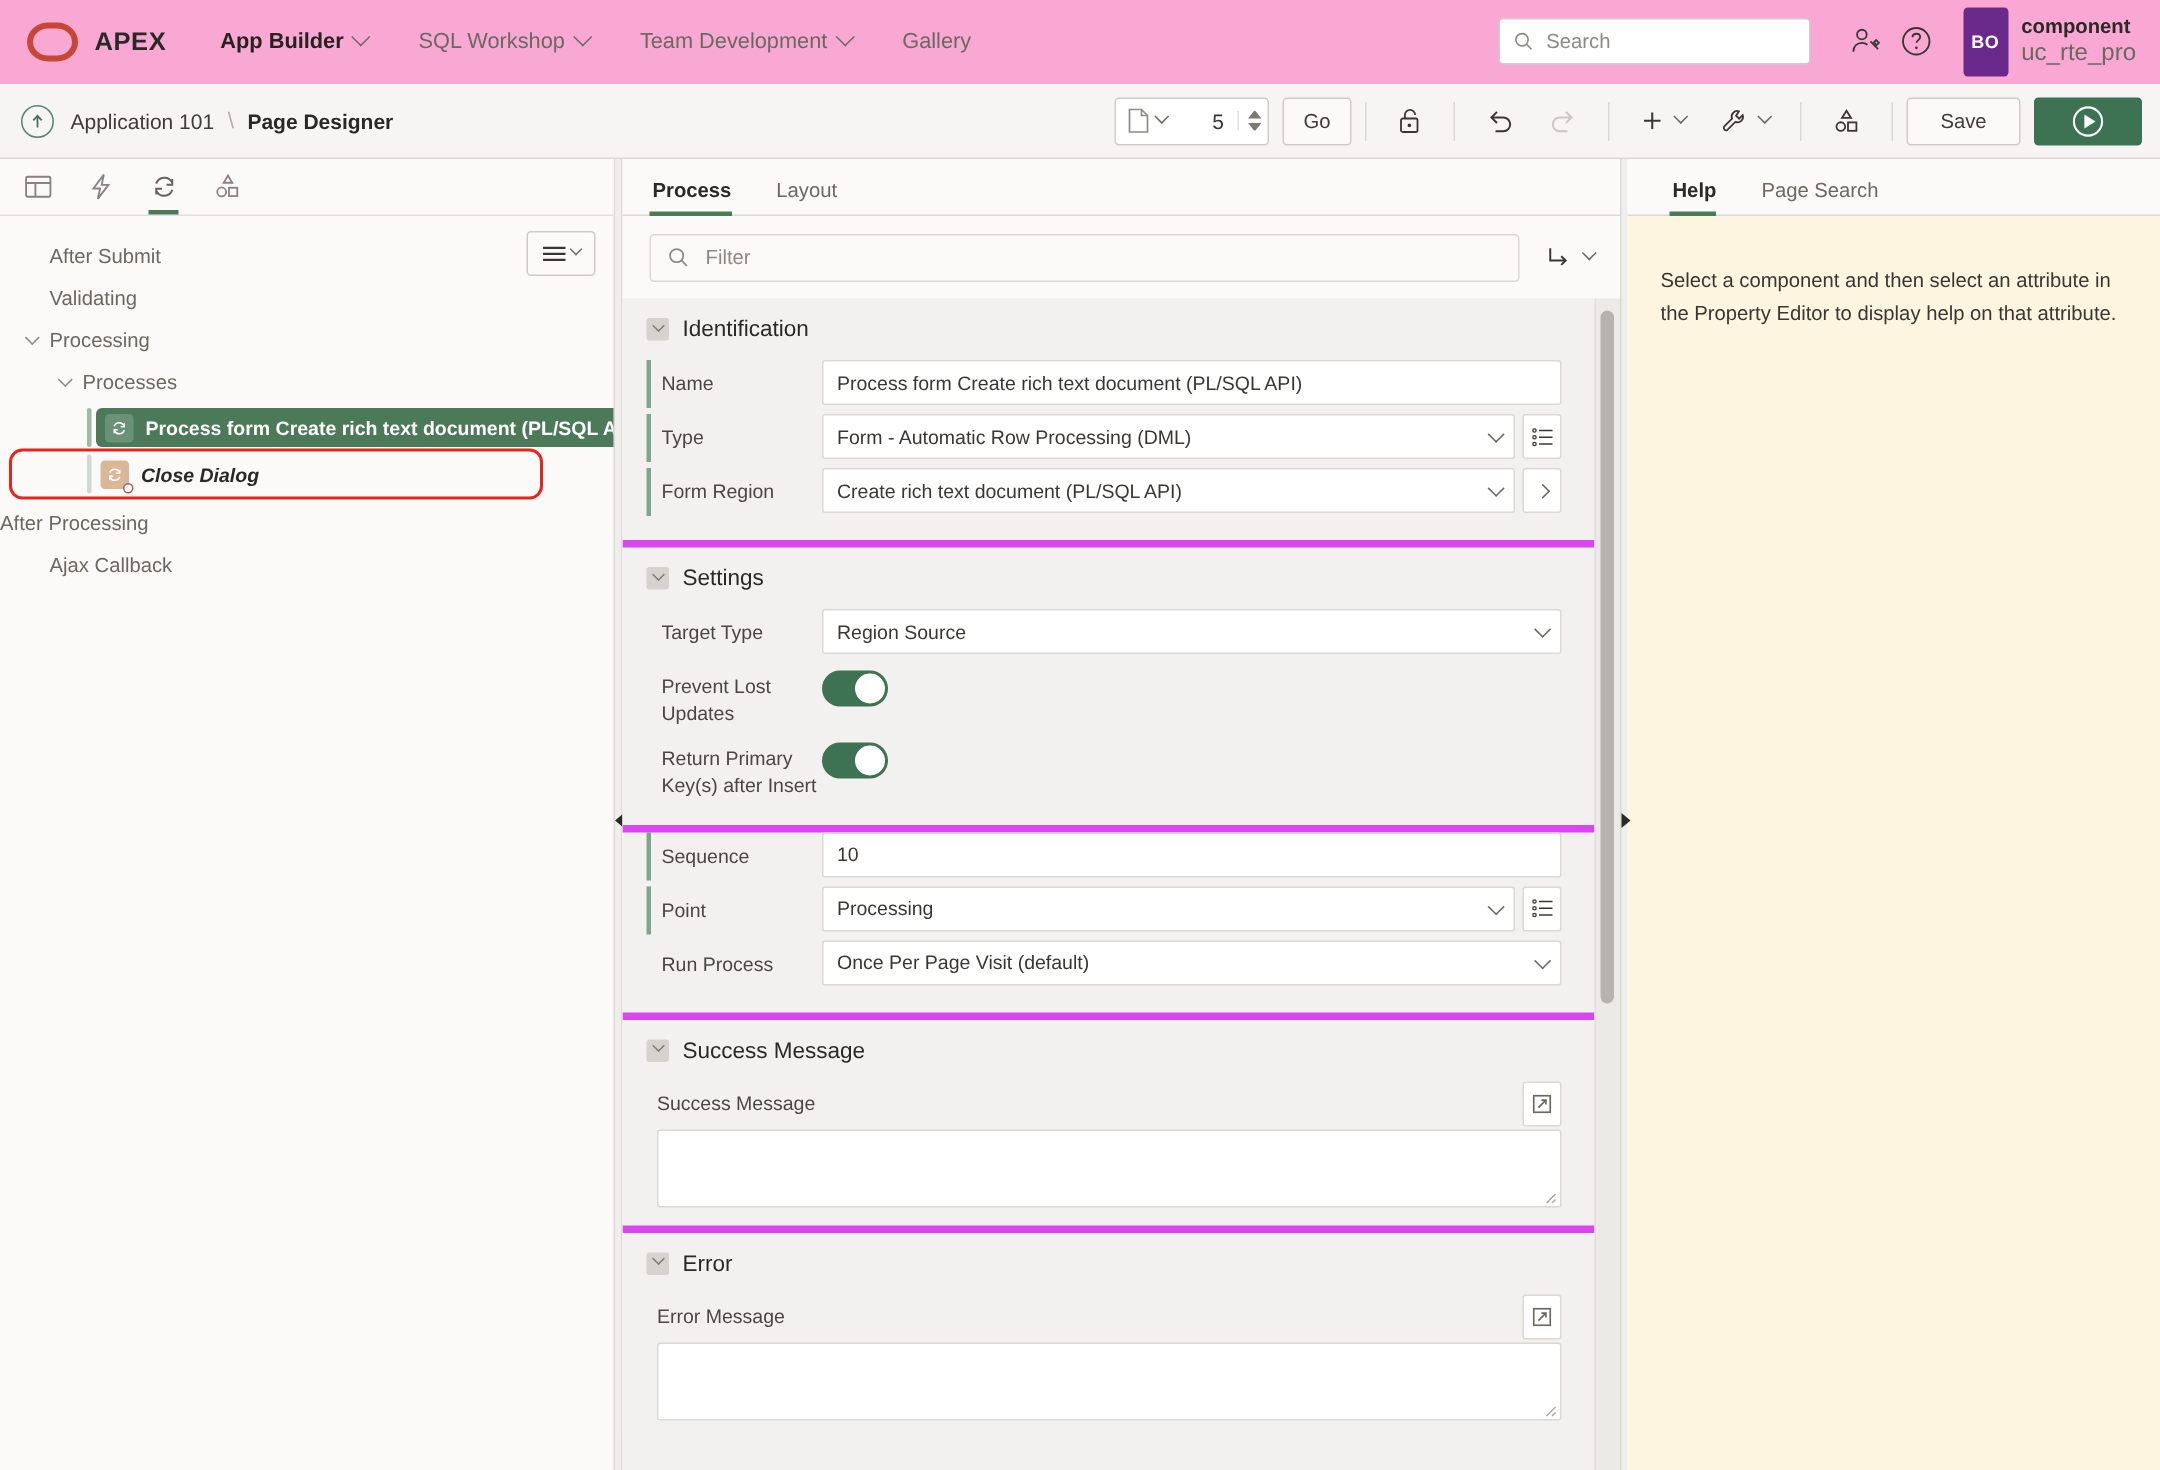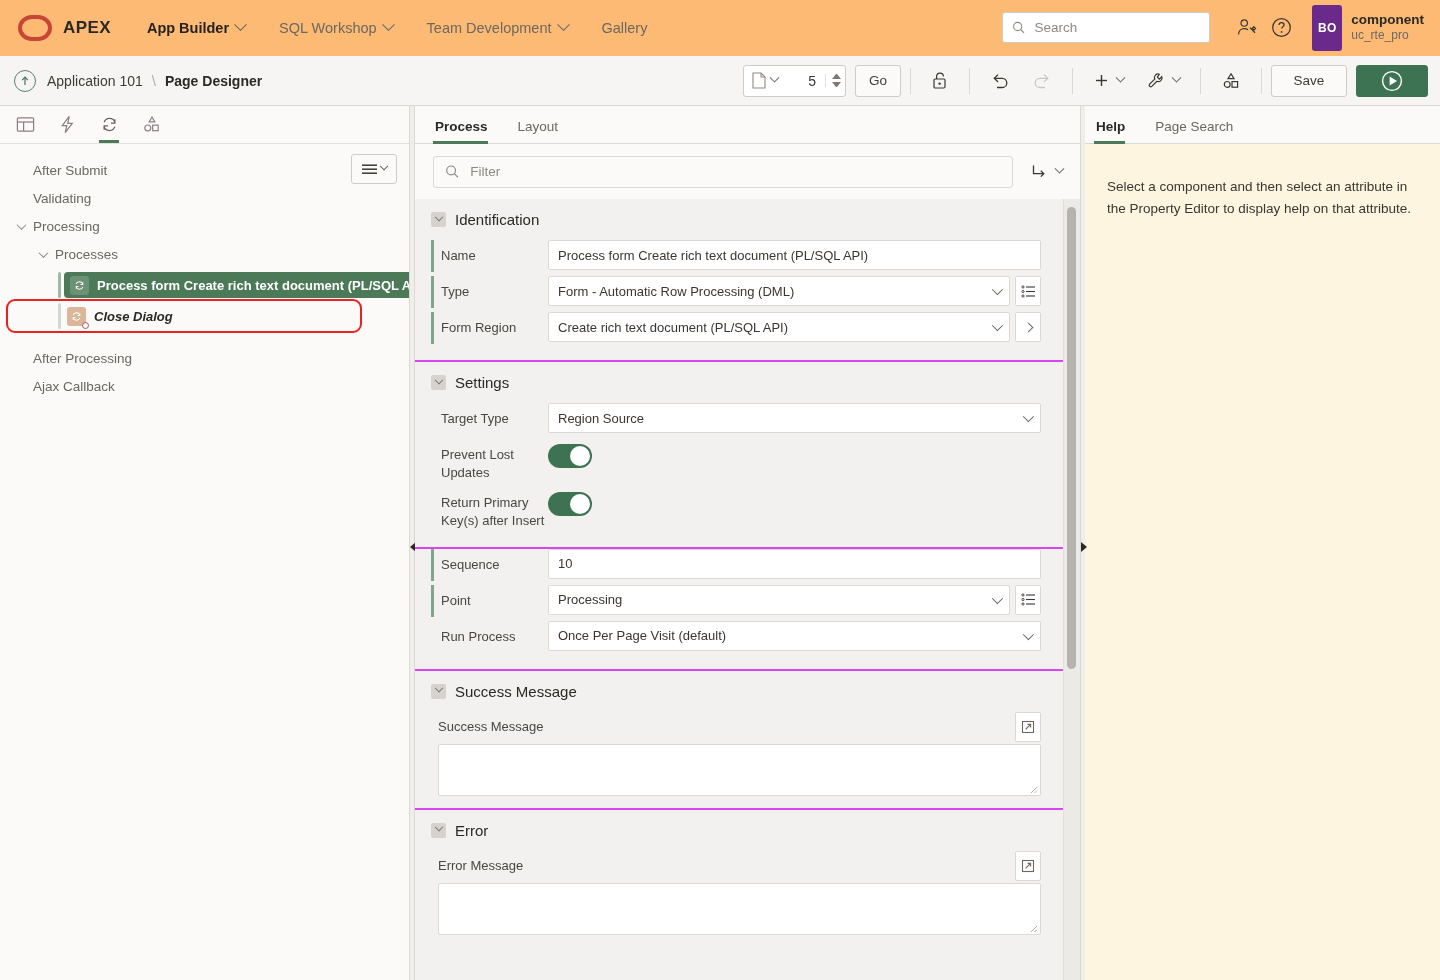--- a/index.html
+++ b/index.html
@@ -10,21 +10,21 @@
     font-family: "Liberation Sans", sans-serif;
     background: #ffffff;
     color: #3a3632;
     -webkit-font-smoothing: antialiased;
   }
   .app { width: 1440px; height: 980px; position: relative; display: flex; flex-direction: column; }
 
   
   .topnav {
     height: 56px; min-height: 56px;
-    background: #fdba74;
+    background: #f9a8d4;
     display: flex; align-items: center;
     padding: 0 16px 1px 18px;
     position: relative;
   }
   .logo-mark {
     width: 34px; height: 26px; border: 4px solid #c74634;
     border-radius: 14px/13px; margin-right: 11px;
   }
   .brand { font-size: 17px; font-weight: bold; letter-spacing: .4px; color: #2b2926; margin-right: 30px; }
   .navitem {
@@ -46,21 +46,21 @@
   }
   .searchbox input::placeholder { color: #8d8a85; }
   .icon-btn { width: 34px; height: 34px; display: flex; align-items: center; justify-content: center; cursor: pointer; }
   .avatar {
     width: 30px; height: 46px; background: #6a2a8c; color: #fff; border-radius: 3px;
     display: flex; align-items: center; justify-content: center; font-size: 12px; font-weight: bold;
     margin-left: 14px; margin-right: 9px; letter-spacing: .3px;
   }
   .user-block { line-height: 1.22; }
   .user-name { font-size: 13.5px; font-weight: bold; color: #2b2926; }
-  .user-sub { font-size: 12px; color: #6b6862; }
+  .user-sub { font-size: 16px; color: #6b6862; text-align: center; }
 
   
   .toolbar {
     height: 50px; min-height: 50px; background: #f6f5f3;
     border-bottom: 1px solid #dcd9d5;
     display: flex; align-items: center; padding: 0 12px 0 14px;
   }
   .up-circle {
     width: 22px; height: 22px; border: 1.4px solid #5d7f7a; border-radius: 50%;
     display: flex; align-items: center; justify-content: center; margin-right: 11px; cursor: pointer;
@@ -135,21 +135,21 @@
   .tab.active { color: #2b2926; font-weight: bold; }
   .tab.active::after { content:""; position:absolute; left:0; right:10px; bottom:-1px; height:3px; background:#4c7a58; }
   .filterrow { height: 55px; min-height:55px; background:#fbfaf9; display: flex; align-items: center; padding: 0 10px 0 18px; gap: 10px; }
   .filterbox { flex: 1; height: 32px; background: #fbfaf9; border: 1px solid #dcd9d5; border-radius: 3px;
                display: flex; align-items: center; gap: 9px; padding: 0 11px; }
   .filterbox input { border: 0; outline: 0; background: transparent; width: 100%; font-size: 13.5px;
                      font-family: "Liberation Sans", sans-serif; color: #3a3632; }
   .filterbox input::placeholder { color: #8d8a85; }
   .props { flex: 1; overflow: hidden; position: relative; background: #f2f1ef; }
   .props-inner { padding-bottom: 8px; }
-  .sect { background: #f2f1ef; border-top: 2px solid #d946ef; padding: 0 22px 12px 16px; }
+  .sect { background: #f2f1ef; border-top: 5px solid #d946ef; padding: 0 22px 12px 16px; }
   .sect:first-child { border-top: 0; }
   .sect-hd { display: flex; align-items: center; gap: 9px; padding: 12px 0 12px 0; }
   .sect-chk { width: 15px; height: 15px; background: #d6d3ce; border-radius: 2px; display:flex; align-items:center; justify-content:center; cursor:pointer; }
   .sect-title { font-size: 15px; color: #2b2926; }
   .row { display: flex; align-items: flex-start; min-height: 32px; margin-bottom: 4px; position: relative; }
   .row .reqbar { width: 3px; align-self: stretch; background: #7fa58c; flex: none; }
   .row .nobar { width: 3px; flex: none; }
   .lbl { width: 114px; min-width: 114px; font-size: 13px; color: #4a4743; padding: 7px 0 0 7px; line-height: 1.42; }
   .ctl { flex: 1; display: flex; align-items: center; gap: 5px; min-width: 0; }
   .inp {
@@ -170,21 +170,21 @@
   .ta-head .lbl2 { font-size: 13px; color: #4a4743; }
   .ta-head .pop { margin-left: auto; }
   .ta { height: 52px; background: #fff; border: 1px solid #dcd9d5; border-radius: 2px; position: relative; margin-top: 2px; }
   .ta .grip { position: absolute; right: 2px; bottom: 1px; width: 8px; height: 8px; }
   .vscroll { position: absolute; right: 4px; width: 9px; background: #b6b3ae; border-radius: 5px; }
   .scrolltrack { position: absolute; right: 0; top: 0; bottom: 0; width: 17px; background: #eceae7; border-left: 1px solid #e3e0db; }
 
   
   .rightpanel { width: 355px; min-width: 355px; display: flex; flex-direction: column; background: #fdf6e3; }
   .rp-tabs { height: 38px; min-height:38px; background: #fbfaf9; border-bottom: 1px solid #dcd9d5;
-             display: flex; align-items: flex-end; padding-left: 9px; }
+             display: flex; align-items: flex-end; padding-left: 28px; }
   .rp-body { flex: 1; background: #fdf5e0; padding: 32px 22px; }
   .rp-text { font-size: 13.5px; line-height: 1.62; color: #3a3632; }
 
   svg { display: block; }
 </style>
 </head>
 <body>
 
 <div class="app">
 
@@ -403,21 +403,21 @@
               <path d="M13.6 4.4v3.2h-3.2" fill="none" stroke="#fff" stroke-width="1.4"></path>
               <path d="M4.4 13.6v-3.2h3.2" fill="none" stroke="#fff" stroke-width="1.4"></path>
               <path d="M4.4 7.2a4.8 4.8 0 019-.4" fill="none" stroke="#fff" stroke-width="1.4"></path>
               <path d="M13.6 10.8a4.8 4.8 0 01-9 .4" fill="none" stroke="#fff" stroke-width="1.4"></path>
             </svg>
             <span style="position:absolute;right:-3px;bottom:-3px;width:7px;height:7px;border:1.4px solid #a55;border-radius:50%;background:#fff;"></span>
           </span>
           <span class="italic-lbl">Close Dialog</span>
         </div>
 
-        <div class="tnode" style="padding-left:33px;margin-top:14px;">
+        <div class="tnode" style="margin-top:4px;">
           <span>After Processing</span>
         </div>
         <div class="tnode" style="padding-left:33px;">
           <span>Ajax Callback</span>
         </div>
 
         <div class="redring" style="left:6px; top:155px; width:356px; height:34px;"></div>
       </div>
     </div>
 

